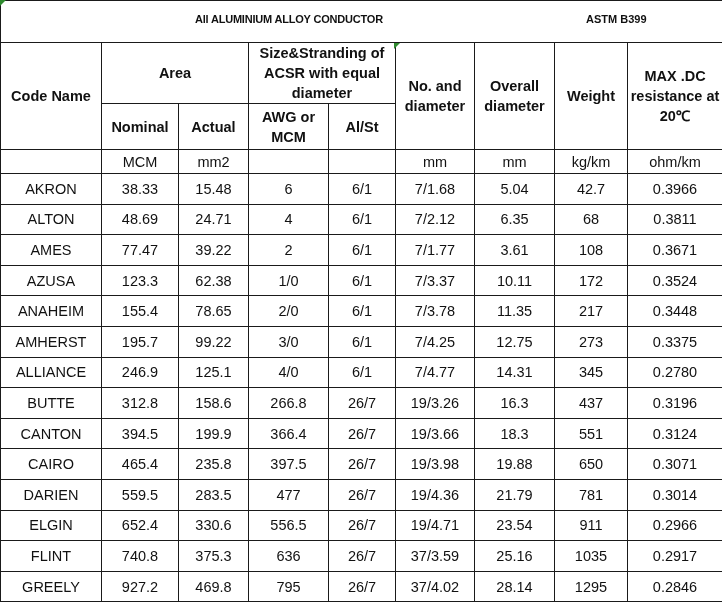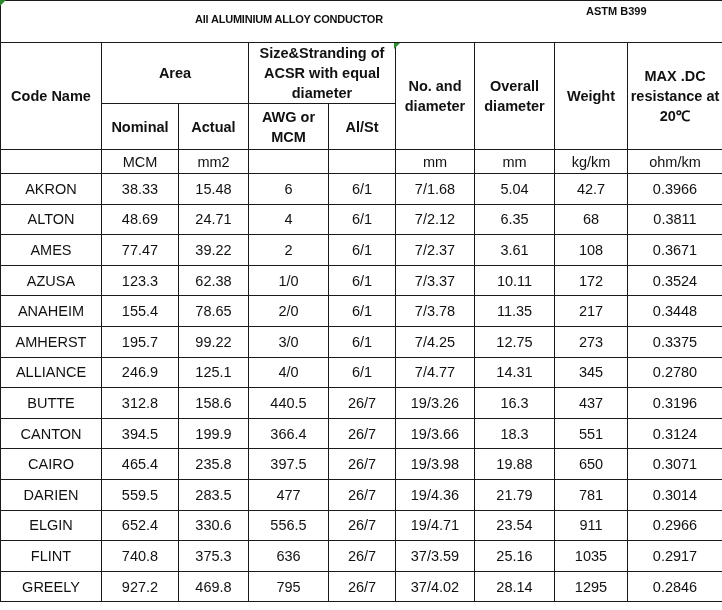--- a/index.html
+++ b/index.html
@@ -2,21 +2,21 @@
 <html><head>
 <meta charset="utf-8">
 <style>
   html, body { margin: 0; padding: 0; background: #ffffff; }
   body { width: 722px; height: 610px; overflow: hidden; font-family: "Liberation Sans", sans-serif; color: #111; }
   table { border-collapse: collapse; table-layout: fixed; width: 722px; }
   td { border: 1.5px solid #1a1a1a; text-align: center; vertical-align: middle; padding: 0; font-size: 14.5px; overflow: hidden; }
   .title-row td { height: 41px; font-weight: bold; font-size: 11px; border-top: 1px solid #1a1a1a; }
   .title-inner { position: relative; height: 41px; }
   .title-main { position: absolute; left: 194px; top: 12px; letter-spacing: -0.2px; }
-  .title-std { position: absolute; left: 585px; top: 4px; }
+  .title-std { position: absolute; left: 585px; top: 12px; }
   .hdr td { font-weight: bold; font-size: 14.5px; line-height: 20px; }
   .h1 td { height: 60px; margin-left: 15px; }
   .h2 td { height: 45px; }
   .units td { height: 23px; font-size: 14.5px; }
   .data td { height: 29.6px; }
   .corner { position: absolute; width: 0; height: 0; border-top: 6px solid #2f8a2f; border-right: 6px solid transparent; }
 </style>
 </head>
 <body>
 
@@ -91,21 +91,21 @@
           <td>6.35</td>
           <td>68</td>
           <td>0.3811</td>
         </tr>
         <tr class="data">
           <td>AMES</td>
           <td>77.47</td>
           <td>39.22</td>
           <td>2</td>
           <td>6/1</td>
-          <td>7/2.37</td>
+          <td>7/1.77</td>
           <td>3.61</td>
           <td>108</td>
           <td>0.3671</td>
         </tr>
         <tr class="data">
           <td>AZUSA</td>
           <td>123.3</td>
           <td>62.38</td>
           <td>1/0</td>
           <td>6/1</td>
@@ -144,21 +144,21 @@
           <td>6/1</td>
           <td>7/4.77</td>
           <td>14.31</td>
           <td>345</td>
           <td>0.2780</td>
         </tr>
         <tr class="data">
           <td>BUTTE</td>
           <td>312.8</td>
           <td>158.6</td>
-          <td>440.5</td>
+          <td>266.8</td>
           <td>26/7</td>
           <td>19/3.26</td>
           <td>16.3</td>
           <td>437</td>
           <td>0.3196</td>
         </tr>
         <tr class="data">
           <td>CANTON</td>
           <td>394.5</td>
           <td>199.9</td>

